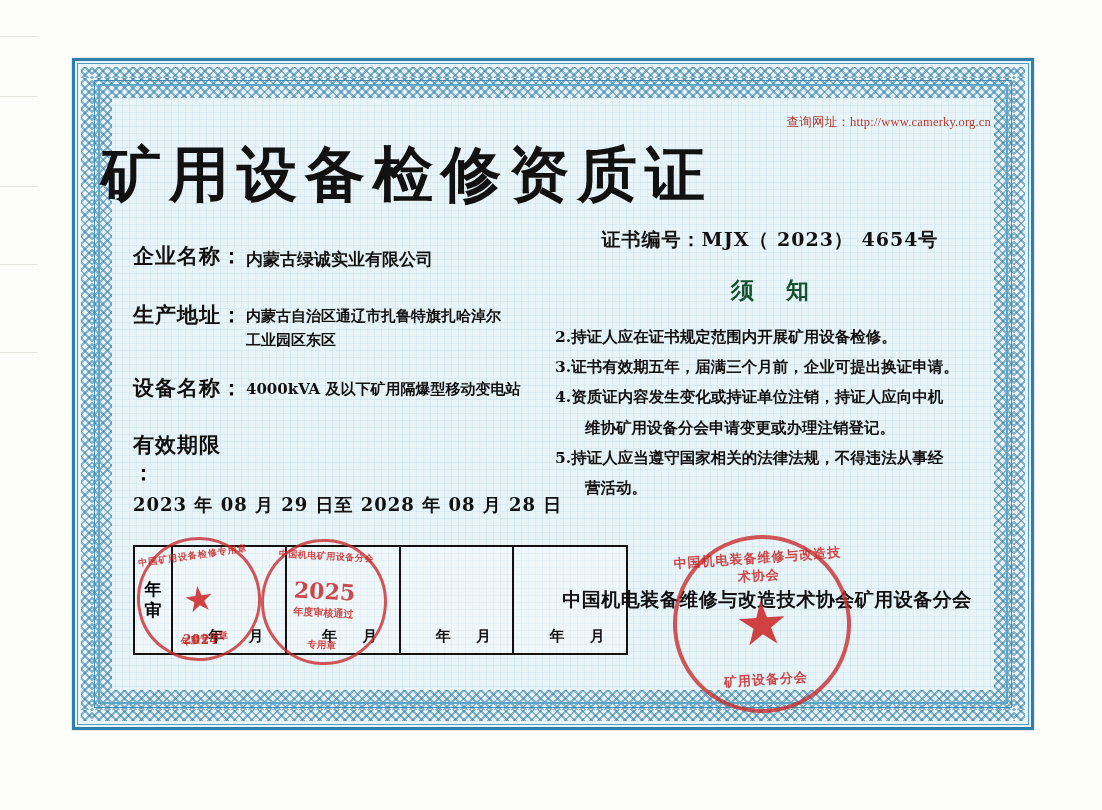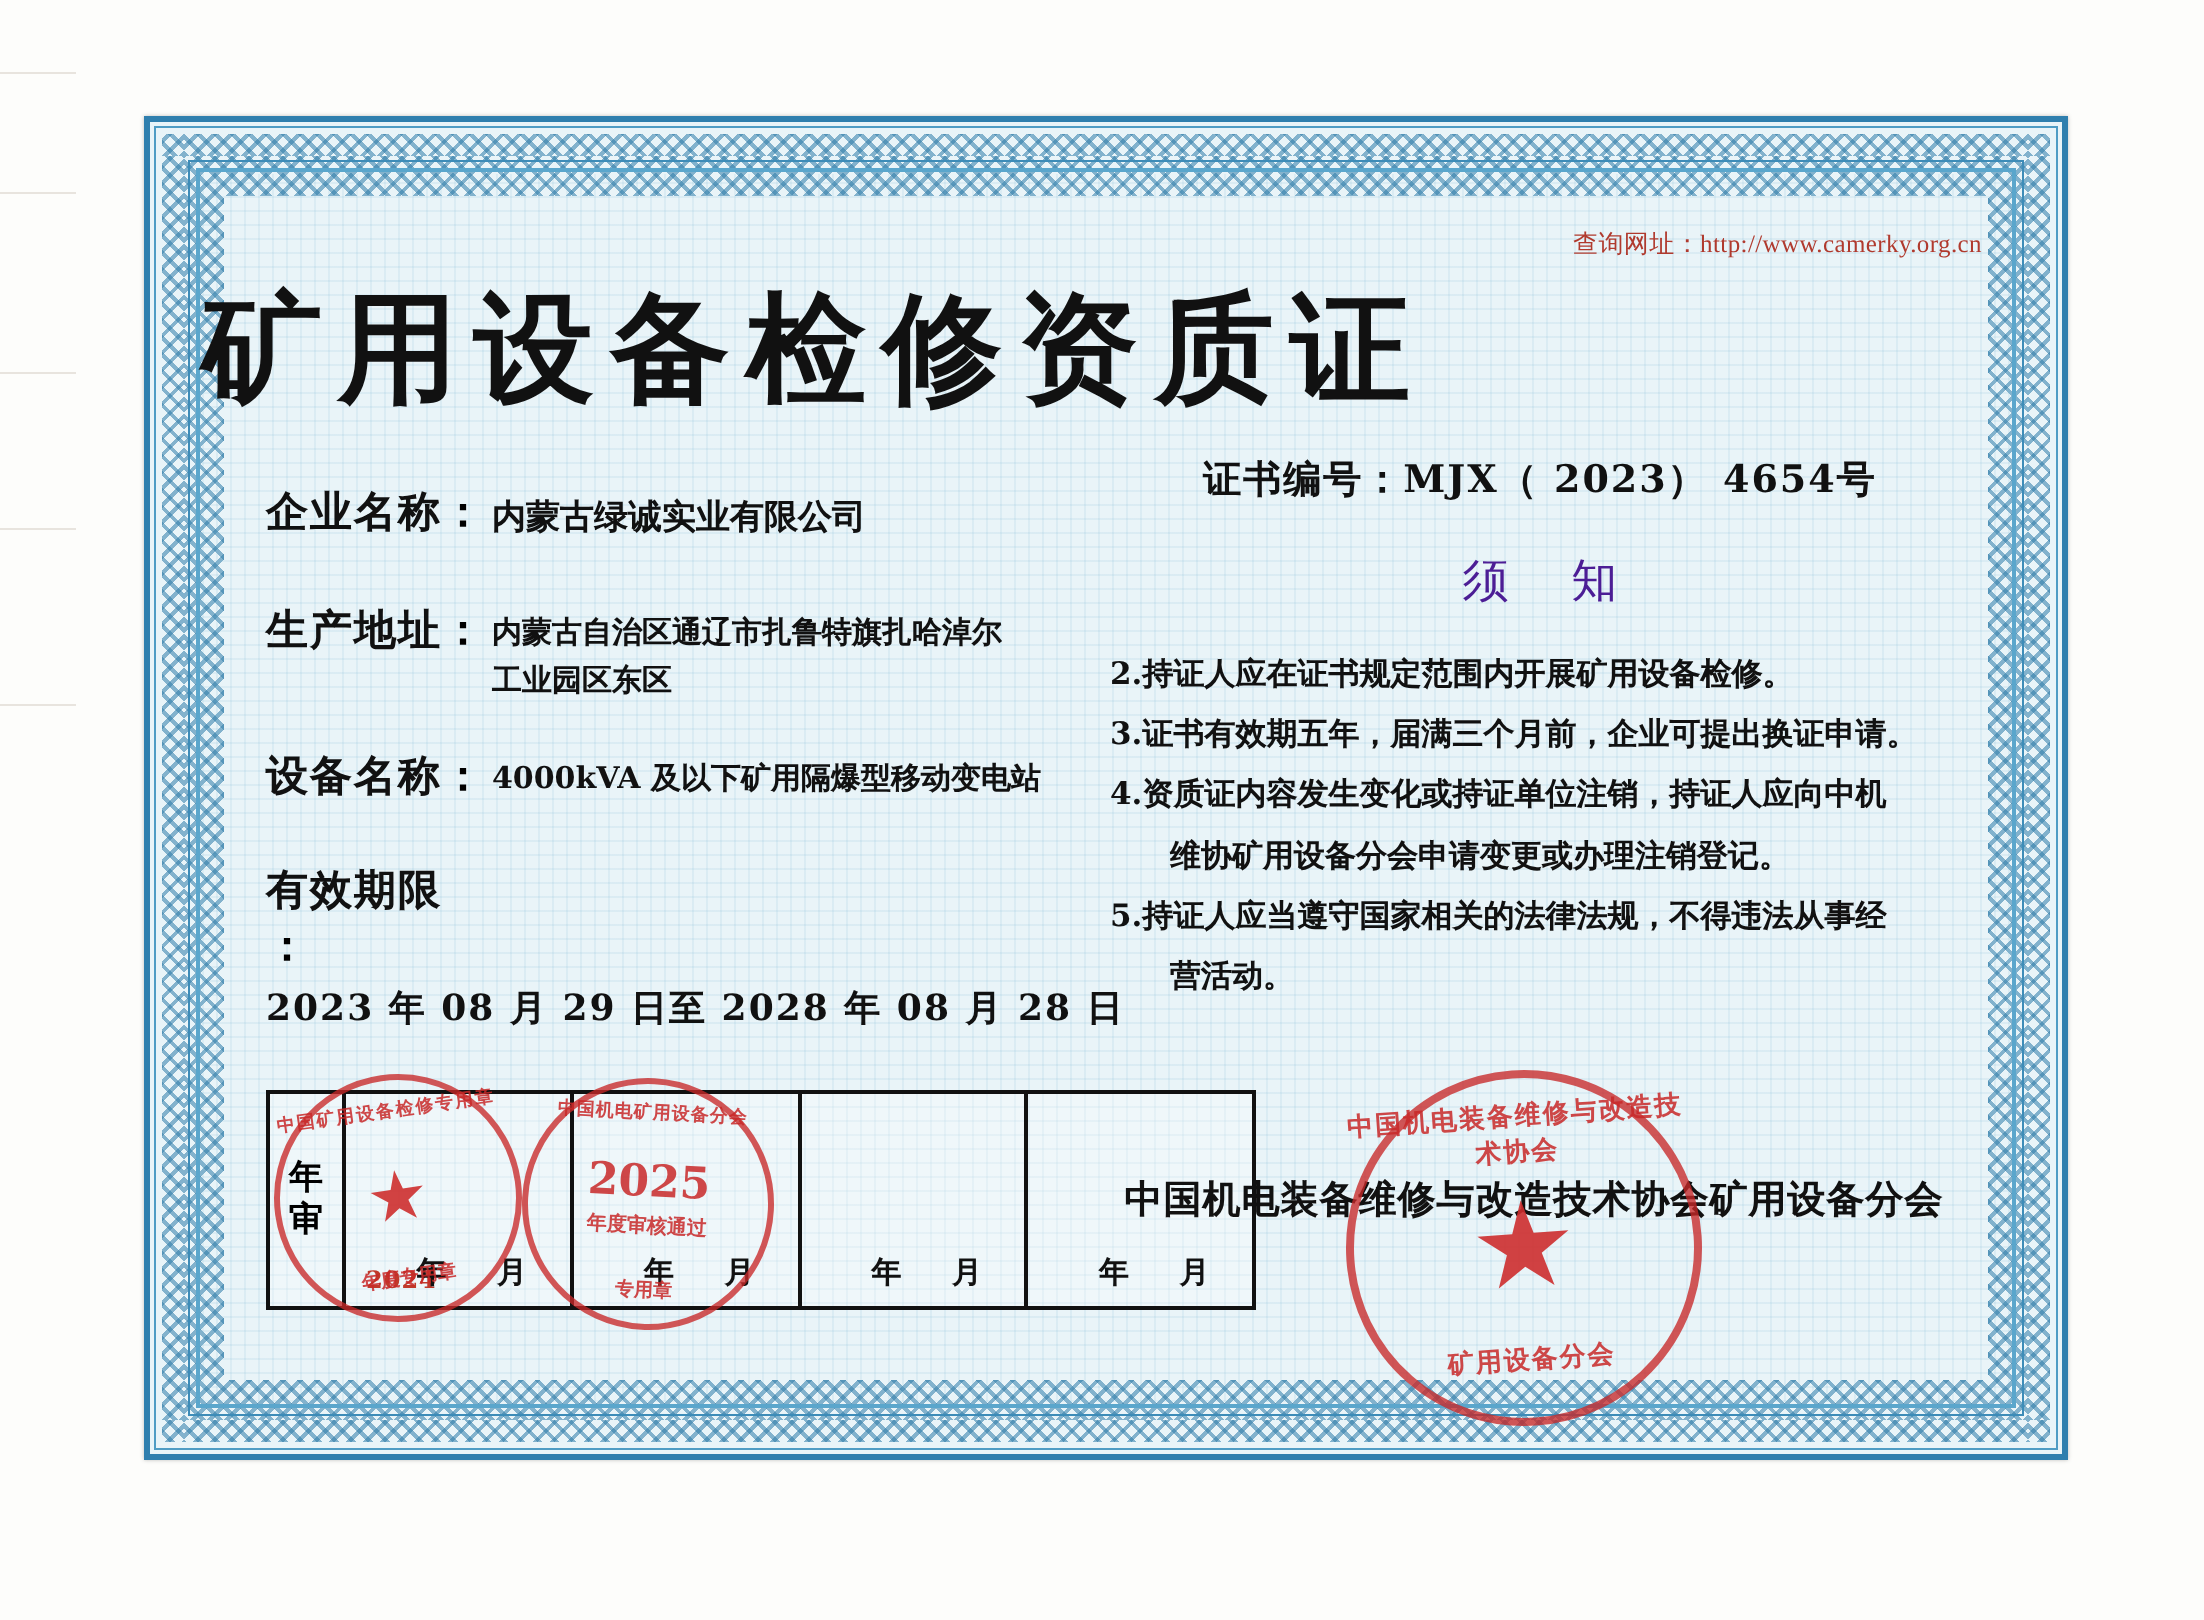--- a/index.html
+++ b/index.html
@@ -228,24 +228,24 @@
     font-weight: bold;
     color: #111;
     text-align: center;
     letter-spacing: 1px;
     white-space: nowrap;
   }
   .notice-title {
     margin-top: 22px;
     text-align: center;
     font-family: "DejaVu Serif", "Liberation Serif", serif;
-    font-weight: normal;
+    font-weight: bold;
     font-size: 23px;
     letter-spacing: 12px;
-    color: #4c1d95;
+    color: #14532d;
     padding-left: 12px;
   }
   .notice-list {
     margin-top: 16px;
     font-family: "DejaVu Serif", "Liberation Serif", serif;
     font-size: 15.5px;
     color: #111;
     line-height: 1.95;
     font-weight: bold;
   }

